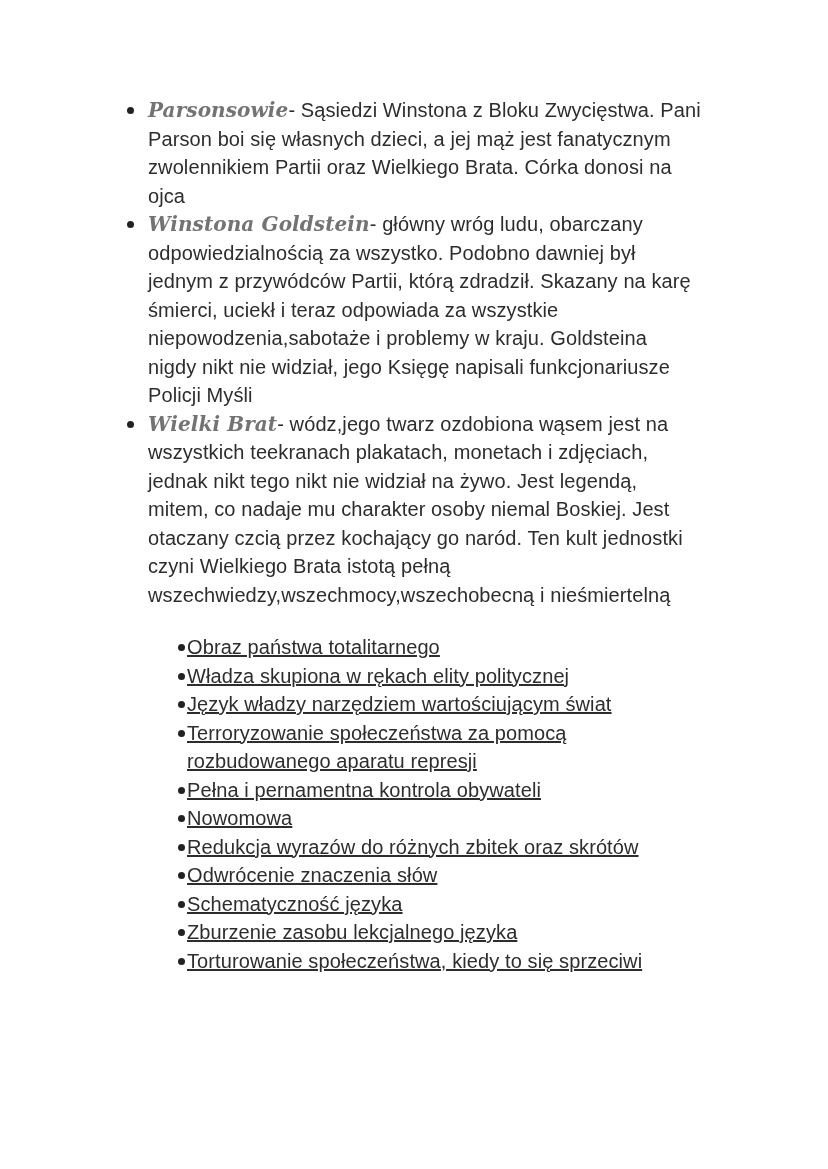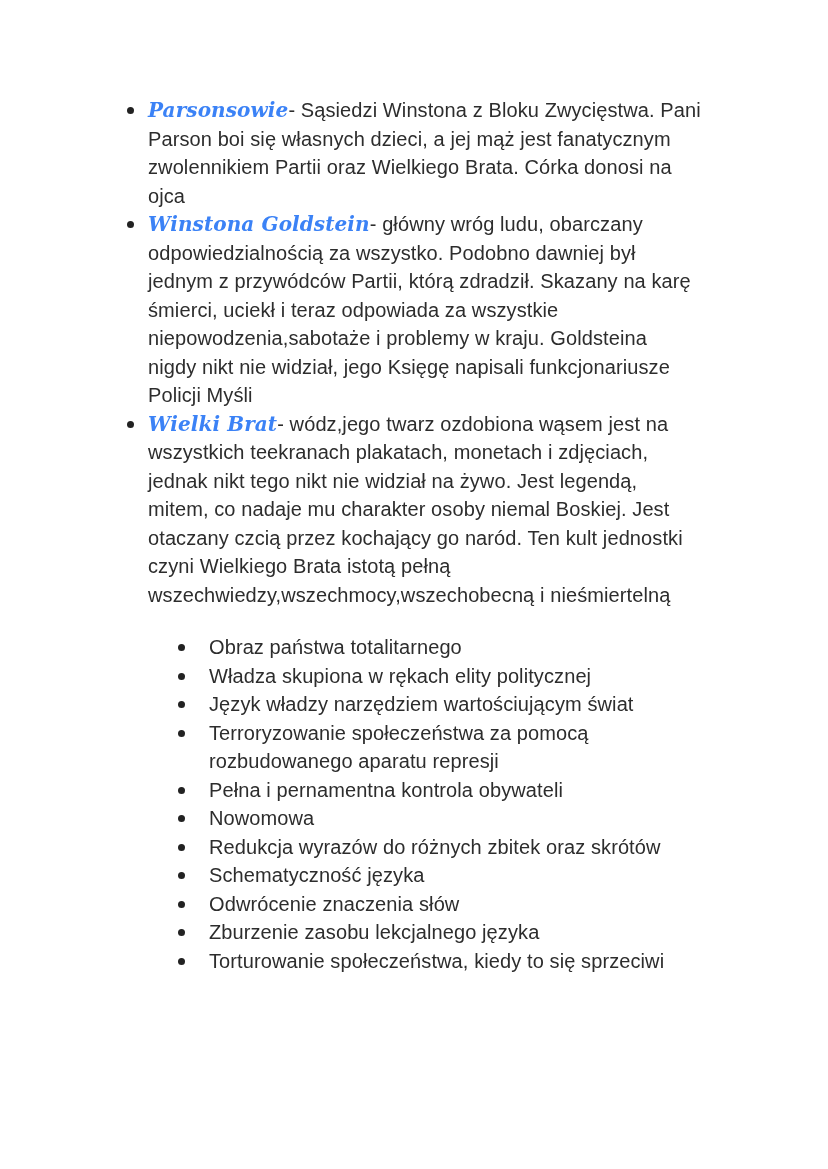--- a/index.html
+++ b/index.html
@@ -43,21 +43,21 @@
     margin: 0 0 0 14px;
     width: 578px;
     font-size: 20px;
     line-height: 28.5px;
     letter-spacing: 0.1px;
   }
   .term {
     font-family: "DejaVu Serif", serif;
     font-style: italic;
     font-weight: bold;
-    color: #3b82f6;
+    color: #737373;
     font-size: 20px;
   }
   .sep { color: #2d2d2d; }
   .desc { white-space: pre-line; }
   
   .problems {
     margin: 24px 0 0 148px;
   }
   .problems-heading {
     margin: 0;
@@ -73,26 +73,27 @@
   .prob-list {
     list-style: none;
     margin: 3px 0 0 0;
     padding: 0 0 0 30px;
   }
   .prob-item {
     display: flex;
     align-items: flex-start;
   }
   .prob-text {
-    margin: 0 0 0 24px;
+    margin: 0 0 0 2px;
     width: 540px;
     font-size: 20px;
     line-height: 28.5px;
     letter-spacing: 0.1px;
     white-space: pre-line;
+    text-decoration: underline;
   }
 </style>
 </head>
 <body>
 
 <div class="page">
 
   <ul class="char-list">
     <li class="char-item">
         <span class="dot"></span>
@@ -149,25 +150,25 @@
       <li class="prob-item">
           <span class="dot"></span>
           <span class="prob-text">Nowomowa</span>
         </li>
       <li class="prob-item">
           <span class="dot"></span>
           <span class="prob-text">Redukcja wyrazów do różnych zbitek oraz skrótów</span>
         </li>
       <li class="prob-item">
           <span class="dot"></span>
-          <span class="prob-text">Schematyczność języka</span>
+          <span class="prob-text">Odwrócenie znaczenia słów</span>
         </li>
       <li class="prob-item">
           <span class="dot"></span>
-          <span class="prob-text">Odwrócenie znaczenia słów</span>
+          <span class="prob-text">Schematyczność języka</span>
         </li>
       <li class="prob-item">
           <span class="dot"></span>
           <span class="prob-text">Zburzenie zasobu lekcjalnego języka</span>
         </li>
       <li class="prob-item">
           <span class="dot"></span>
           <span class="prob-text">Torturowanie społeczeństwa, kiedy to się sprzeciwi</span>
         </li>
     </ul>

